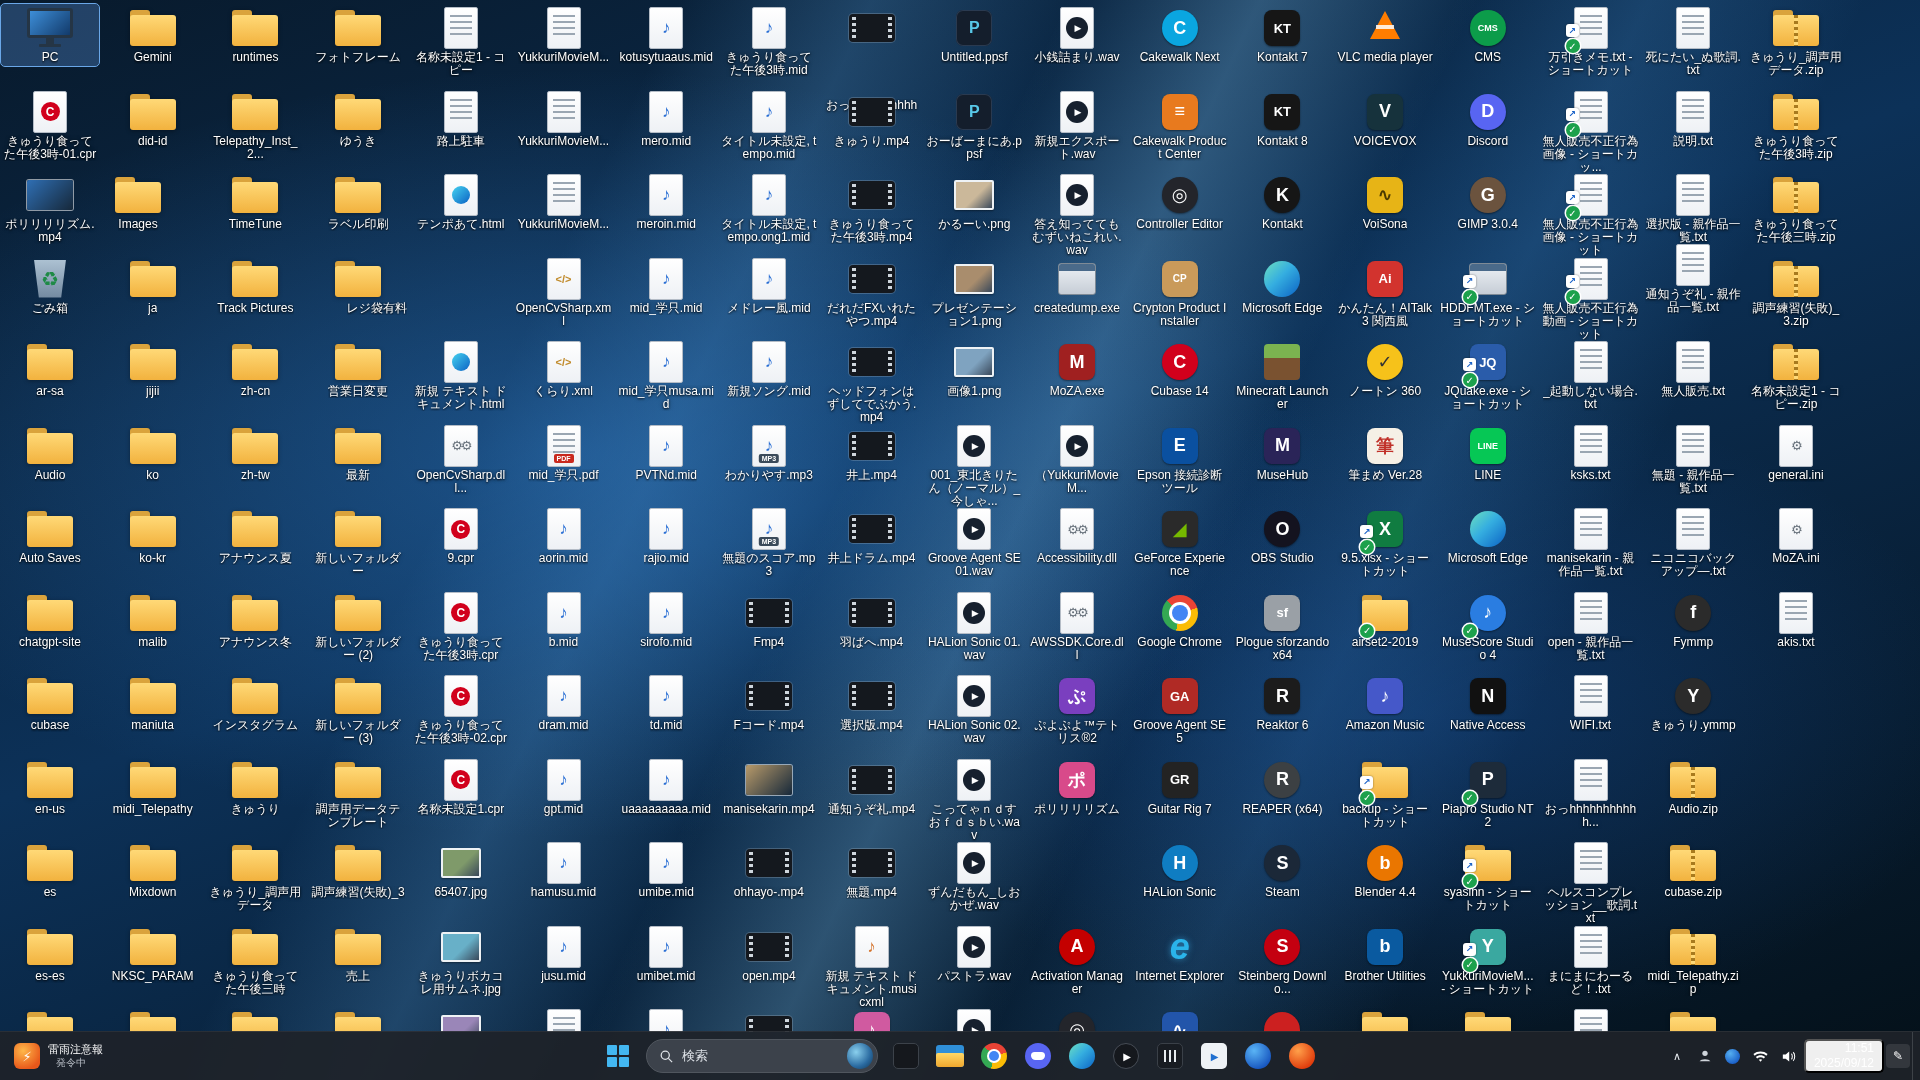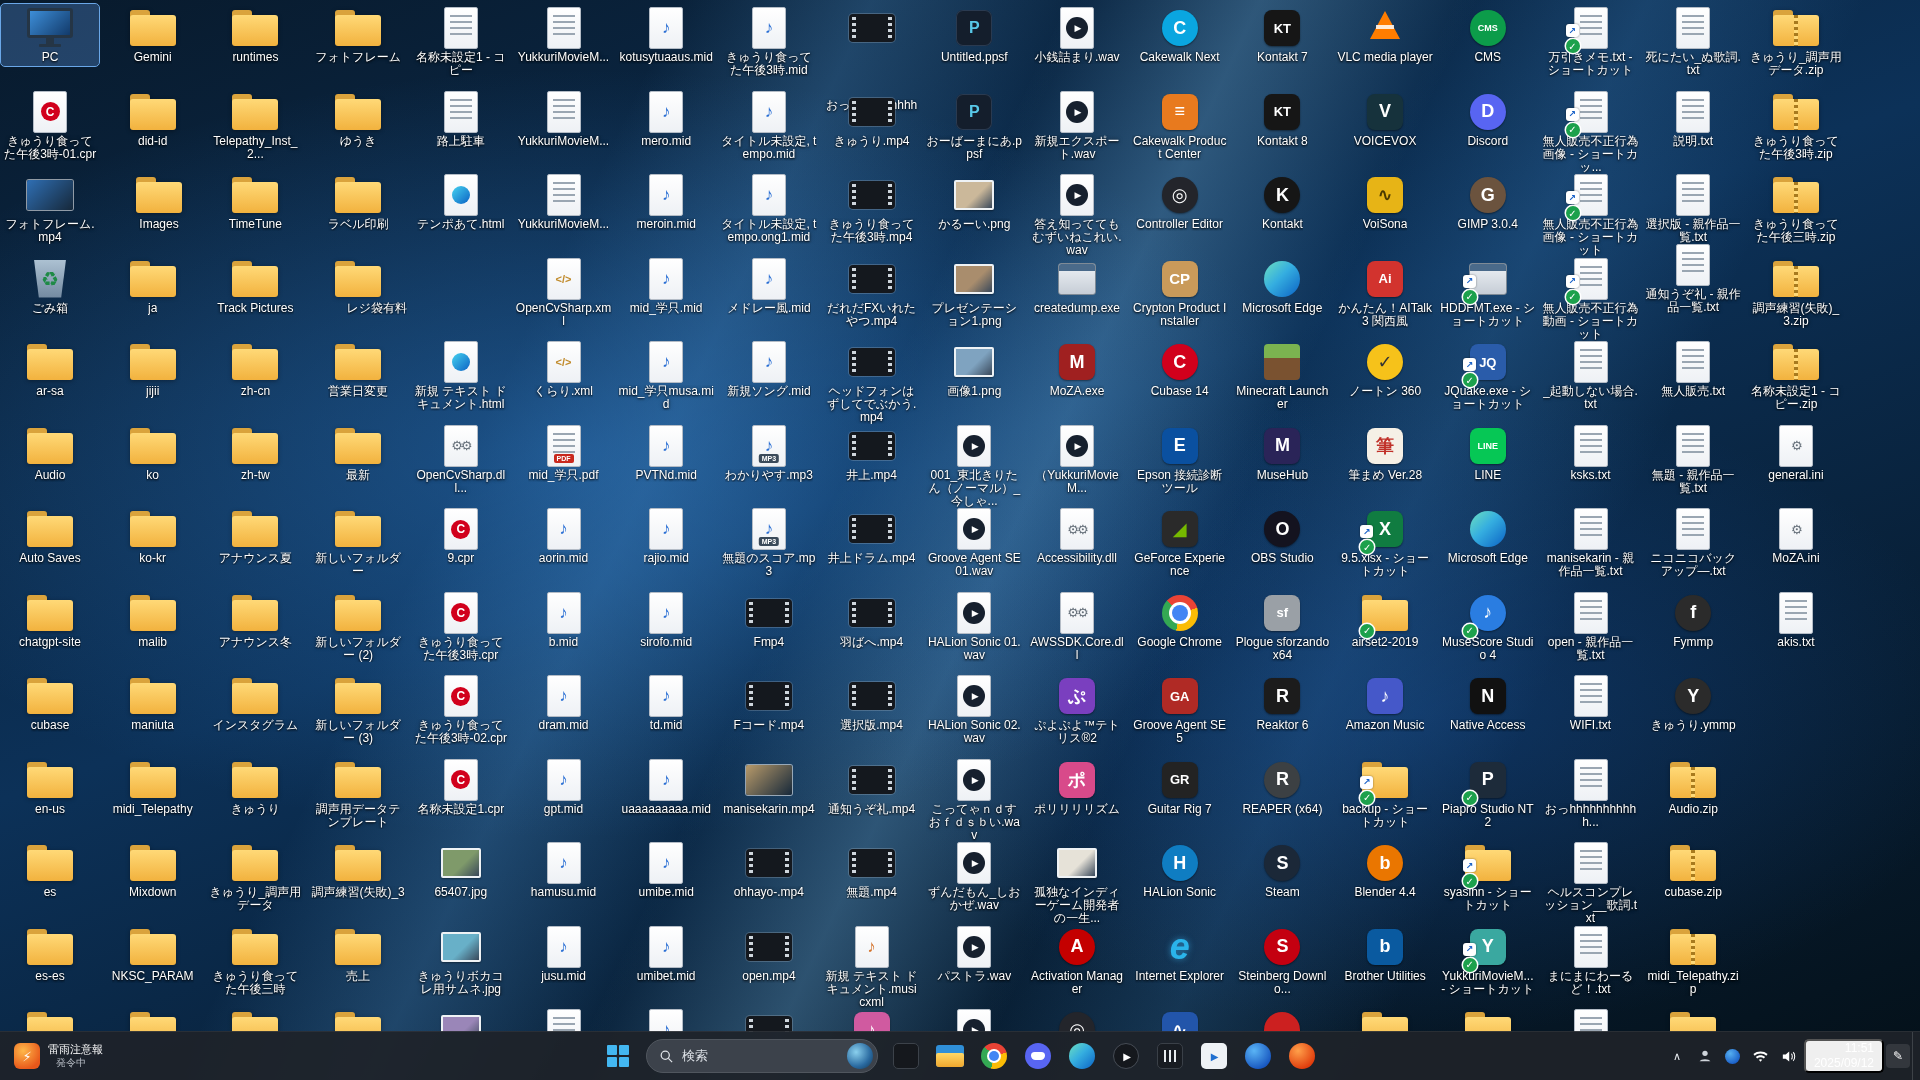--- a/index.html
+++ b/index.html
@@ -410,23 +410,23 @@
             <div class="zipl"></div>
           </div>
         </div>
       </div>
       <div class="lbl">きゅうり食ってた午後3時.zip</div>
     </div>
     <div class="cell" style="left: 1px; top: 171px;">
       <div class="ic">
         <div class="vt" style="background:linear-gradient(135deg,#2f6fb4,#16283a)"></div>
       </div>
-      <div class="lbl">フォトフレーム.mp4</div>
-    </div>
-    <div class="cell" style="left: 110px; top: 171px; justify-content: space-between;">
+      <div class="lbl">ポリリリリズム.mp4</div>
+    </div>
+    <div class="cell" style="left: 89px; top: 171px; justify-content: space-between;">
       <div class="ic">
         <div class="fo">
           <div class="fo-b"></div>
           <div class="fo-f"></div>
         </div>
       </div>
       <div class="lbl">Images</div>
     </div>
     <div class="cell" style="left: 206.4px; top: 171px;">
       <div class="ic">
@@ -623,21 +623,21 @@
       <div class="lbl">プレゼンテーション1.png</div>
     </div>
     <div class="cell" style="left: 1028px; top: 254.5px;">
       <div class="ic">
         <div class="exe"></div>
       </div>
       <div class="lbl">createdump.exe</div>
     </div>
     <div class="cell" style="left: 1130.7px; top: 254.5px;">
       <div class="ic">
-        <div class="appi" style="background:#c99a5a;color:#fff;border-radius:8px;font-size:15px">CP</div>
+        <div class="appi" style="background:#c99a5a;color:#fff;border-radius:8px;font-size:10px">CP</div>
       </div>
       <div class="lbl">Crypton Product Installer</div>
     </div>
     <div class="cell" style="left: 1233.4px; top: 254.5px;">
       <div class="ic">
         <div class="edgeic"></div>
       </div>
       <div class="lbl">Microsoft Edge</div>
     </div>
     <div class="cell" style="left: 1336.1px; top: 254.5px;">
@@ -1571,26 +1571,20 @@
       </div>
       <div class="lbl">無題.mp4</div>
     </div>
     <div class="cell" style="left: 925.3px; top: 839px;">
       <div class="ic">
         <div class="pg">
           <span class="plc">▶</span>
         </div>
       </div>
       <div class="lbl">ずんだもん_しおかぜ.wav</div>
-    </div>
-    <div class="cell" style="left: 1028px; top: 839px;">
-      <div class="ic">
-        <div class="imt" style="background:linear-gradient(135deg,#e6e2d8 55%,#39485a)"></div>
-      </div>
-      <div class="lbl">孤独なインディーゲーム開発者の一生...</div>
     </div>
     <div class="cell" style="left: 1130.7px; top: 839px;">
       <div class="ic">
         <div class="appi" style="background:#0f7dc2;color:#fff;border-radius:50%;font-size:18px">H</div>
       </div>
       <div class="lbl">HALion Sonic</div>
     </div>
     <div class="cell" style="left: 1233.4px; top: 839px;">
       <div class="ic">
         <div class="appi" style="background:#1b2838;color:#fff;border-radius:50%;font-size:18px">S</div>

